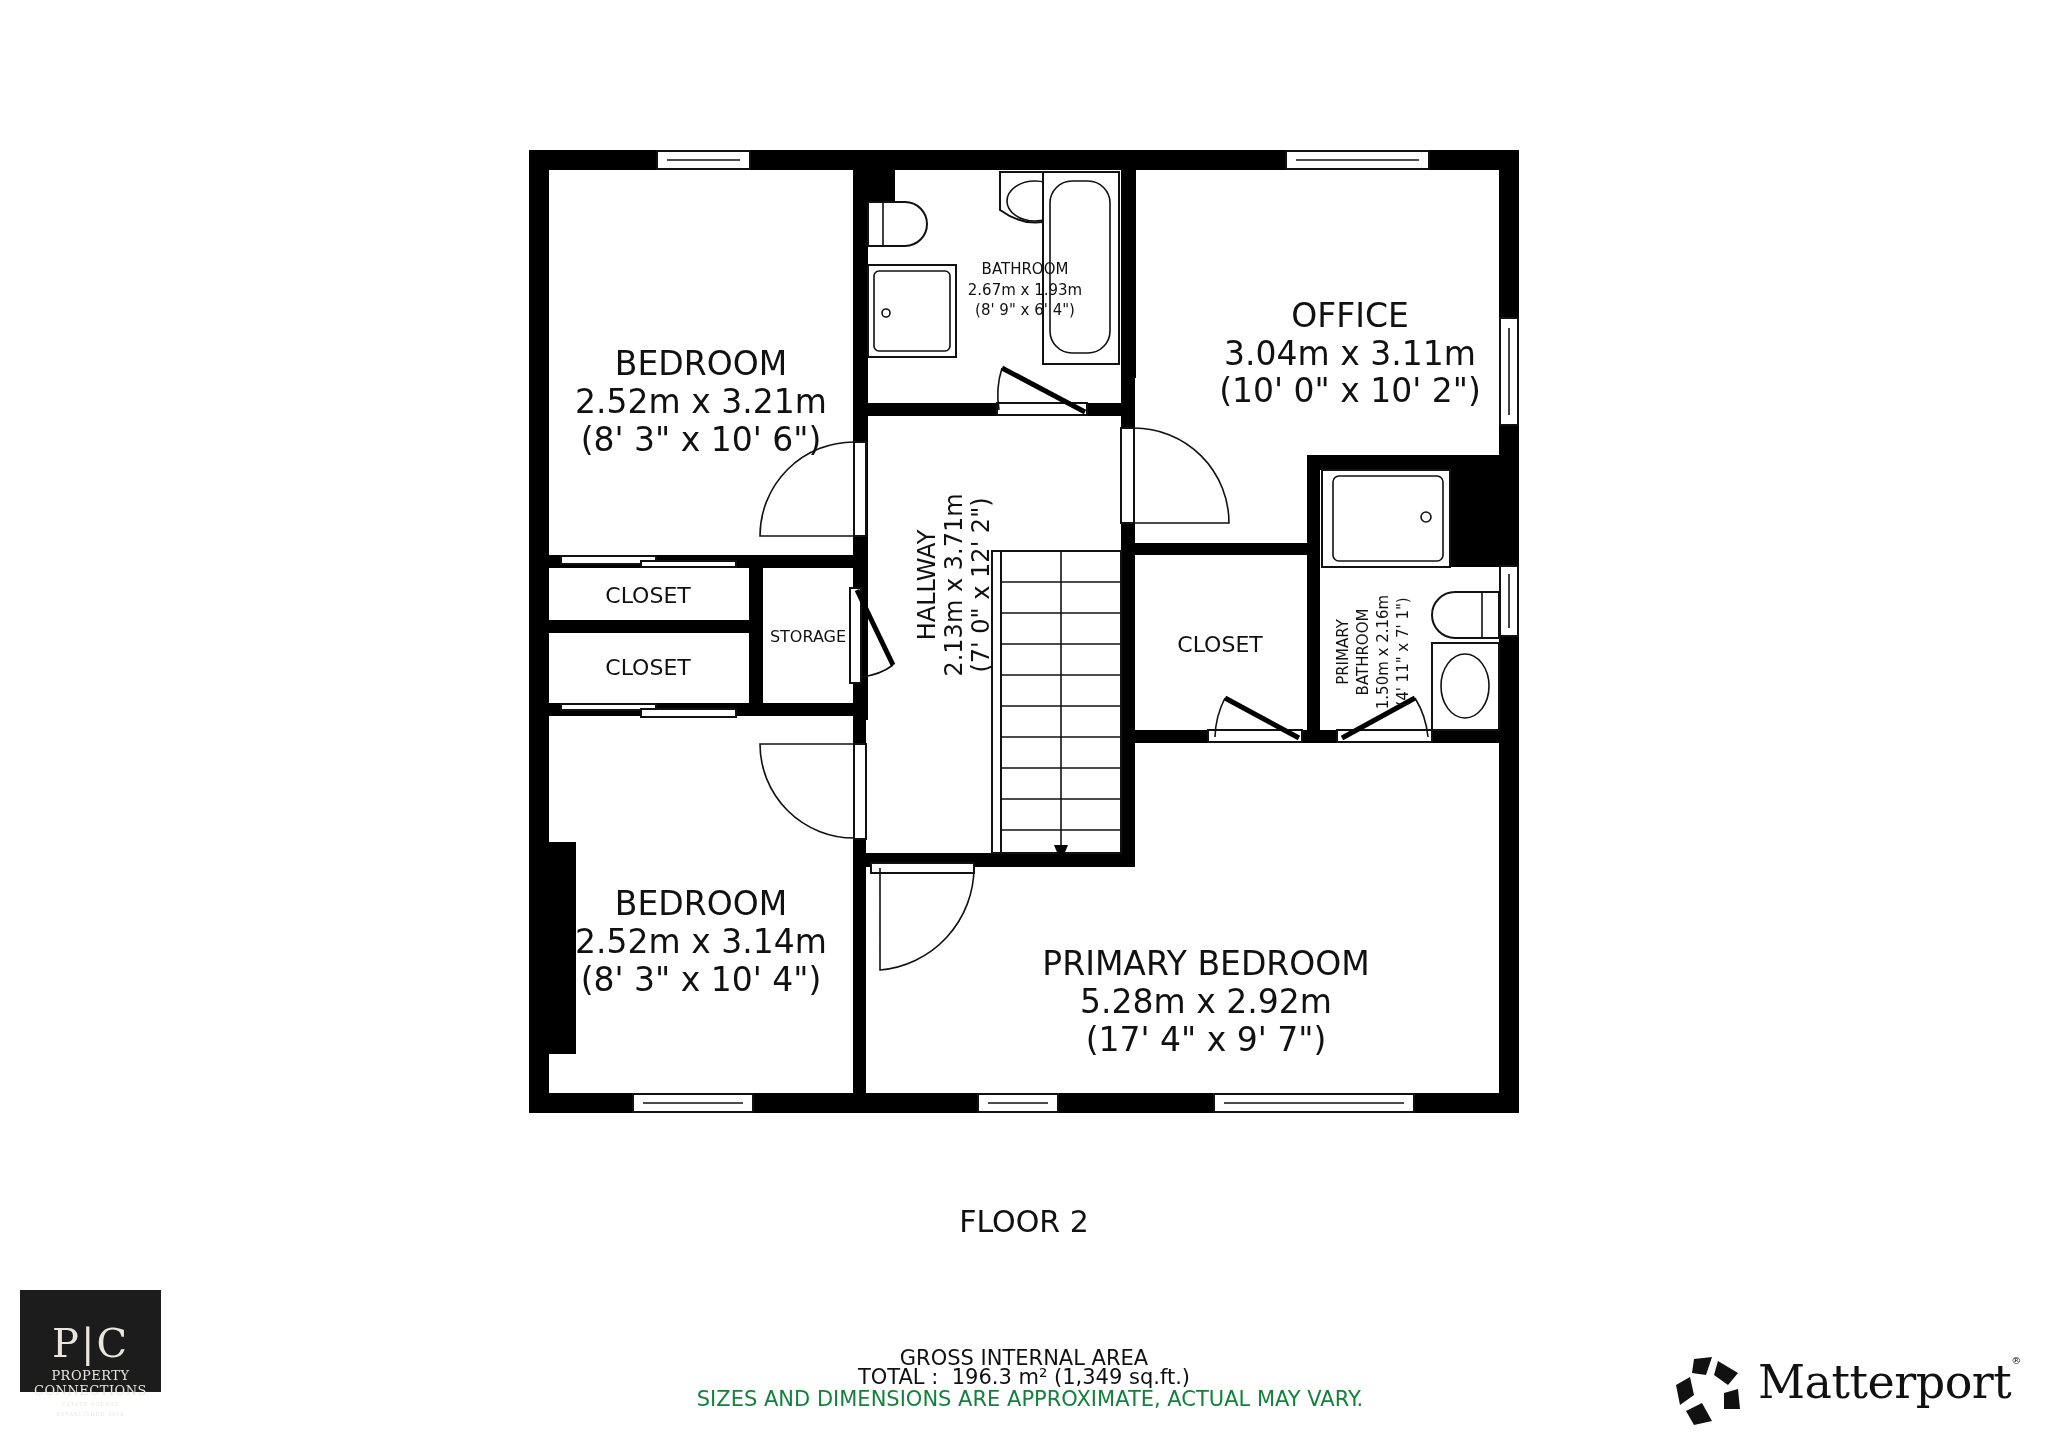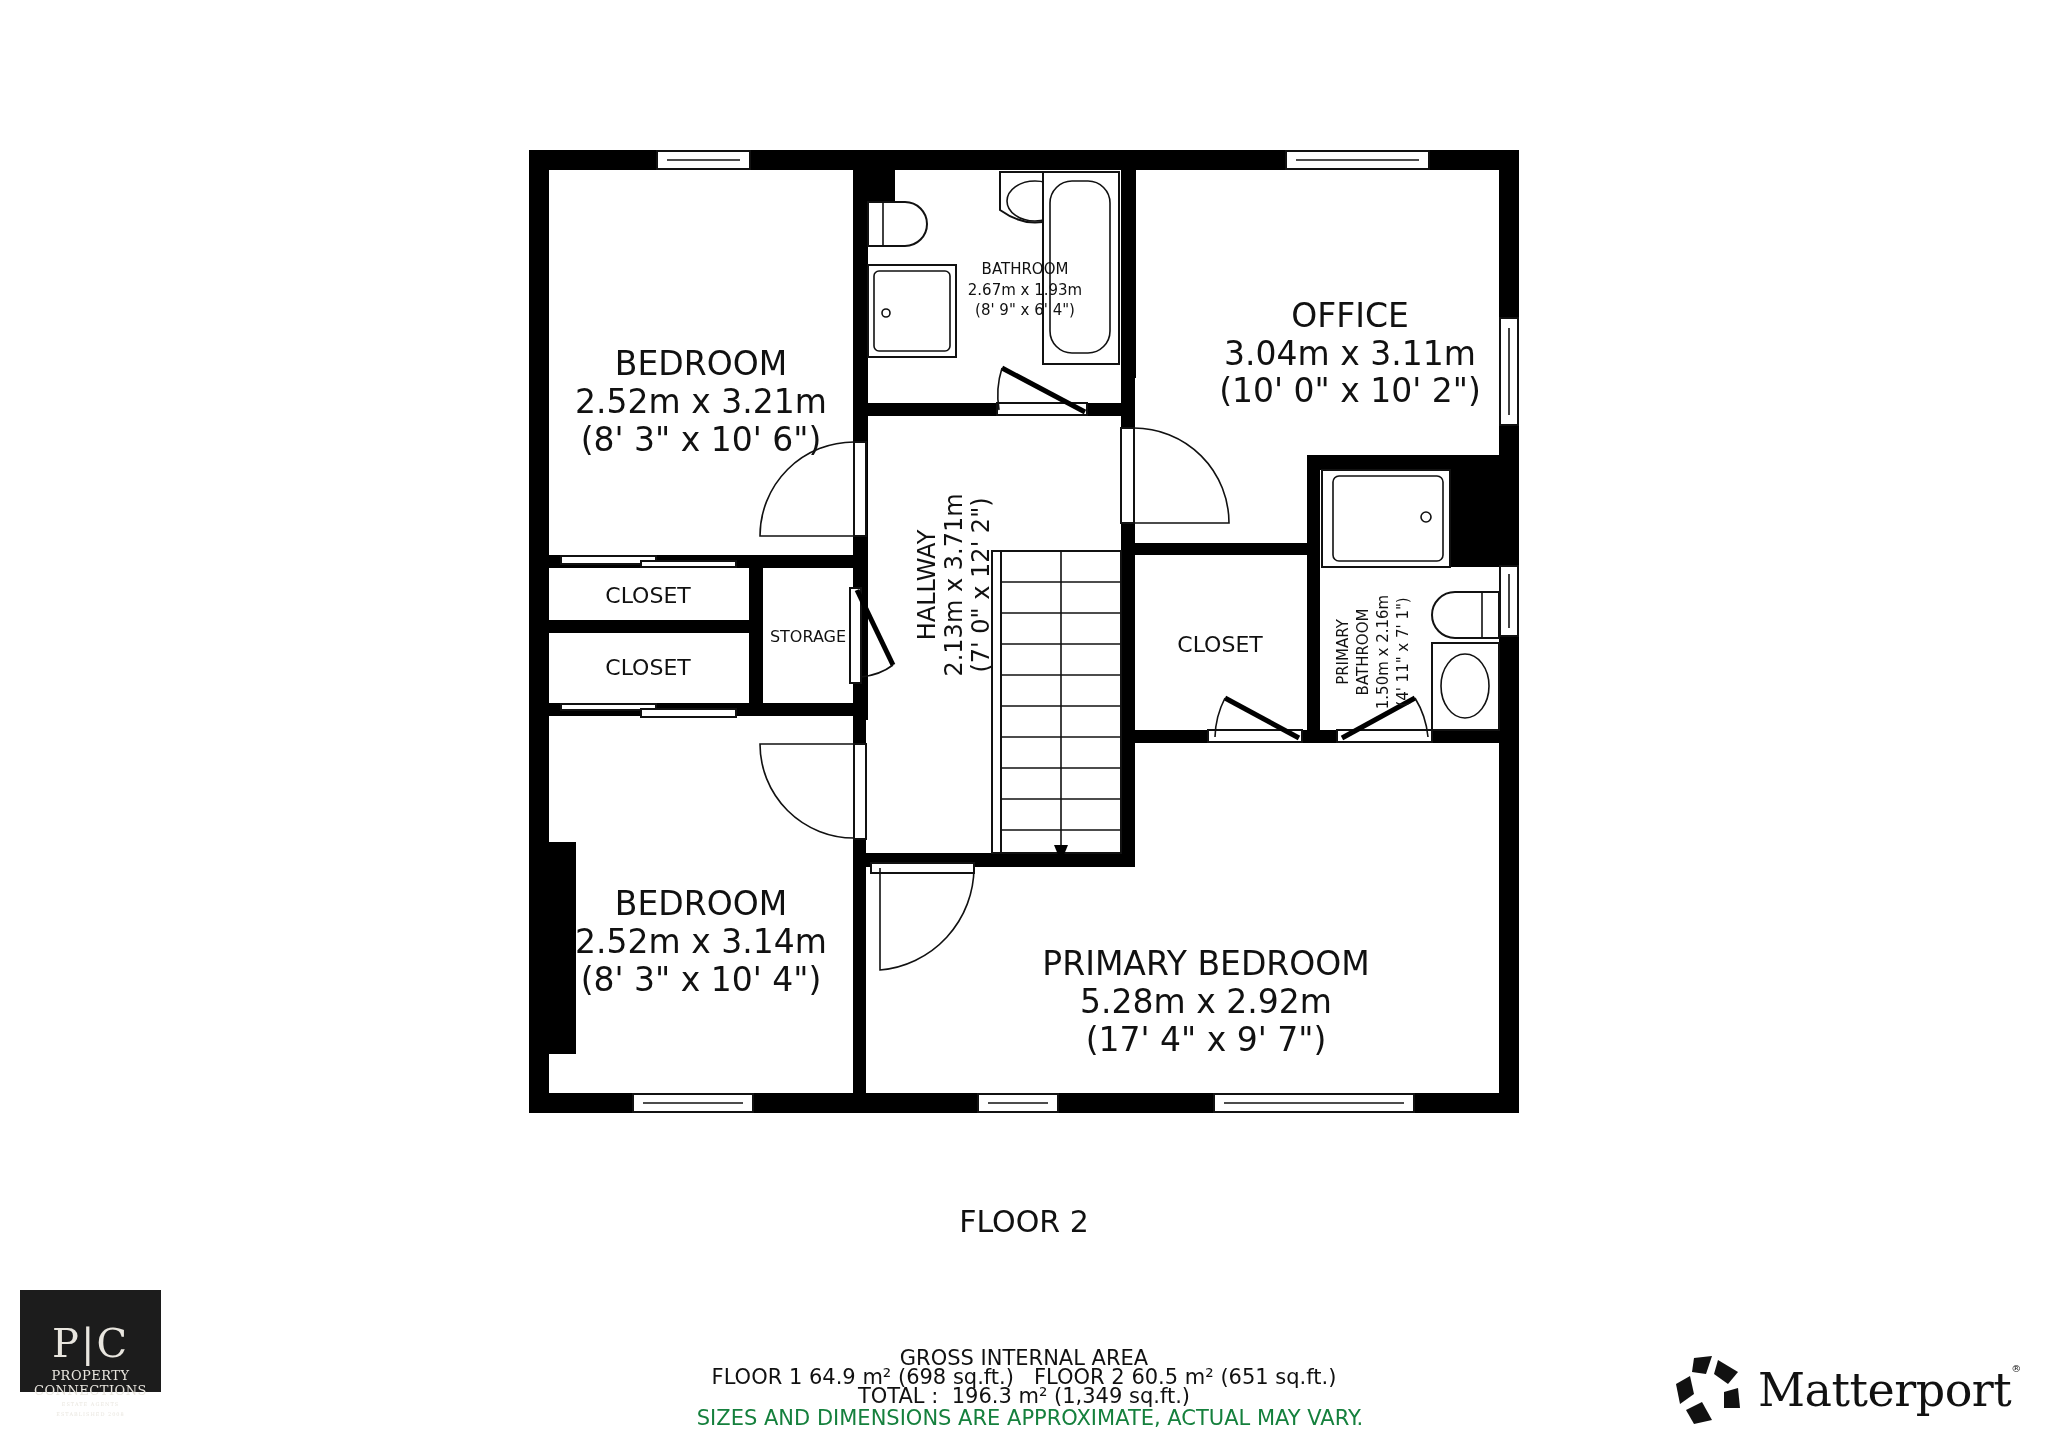--- a/index.html
+++ b/index.html
@@ -10,21 +10,21 @@
   .sm  { font-size:15px; }
   .md  { font-size:22px; }
   .fx { stroke:#111; fill:#fff; stroke-width:2; }
   .thin { stroke:#111; fill:none; stroke-width:1.6; }
   .footer { position:absolute; left:0; width:2048px; text-align:center; font-family:"DejaVu Sans", sans-serif; font-size:21px; color:#111; line-height:19px; }
   .footer .note { color:#15803d;padding-left:12px; }
   .logo-pc { position:absolute; left:20px; top:1290px; width:141px; height:102px; background:#1c1c1c; color:#e9e6df; text-align:center; font-family:"DejaVu Serif", serif; }
   .logo-pc .mono { font-size:40px; margin-top:30px; letter-spacing:2px; }
   .logo-pc .name { font-size:13px; letter-spacing:0.5px; margin-top:2px; }
   .logo-pc .sub { font-size:5px; letter-spacing:1px; margin-top:3px; line-height:7px; }
-  .mp { position:absolute; left:1672px; top:1355px; height:70px; display:flex; align-items:center; }
+  .mp { position:absolute; left:1672px; top:1355px; height:70px; display:flex; }
   .mp .word { font-family:"DejaVu Serif", serif; font-size:46px; color:#111; margin-left:14px; letter-spacing:-0.5px; }
   .mp .reg { font-size:10px; vertical-align:top; }
 </style>
 </head>
 <body>
 
 <svg id="plan" width="2048" height="1448" viewBox="0 0 2048 1448" xmlns="http://www.w3.org/2000/svg">
 
   <g fill="#000">
 
@@ -208,21 +208,20 @@
 
 <div class="logo-pc">
   <div class="mono">P|C</div>
   <div class="name">PROPERTY CONNECTIONS</div>
   <div class="sub">ESTATE AGENTS</div>
   <div class="sub">ESTABLISHED 2008</div>
 </div>
 
 <div class="footer" style="top:1349px">
   <div>GROSS INTERNAL AREA</div>
-  <div style="white-space:pre">FLOOR 1 64.9 m² (698 sq.ft.)   FLOOR 2 60.5 m² (651 sq.ft.)</div>
   <div style="white-space:pre">TOTAL :  196.3 m² (1,349 sq.ft.)</div>
   <div class="note" style="margin-top:3px">SIZES AND DIMENSIONS ARE APPROXIMATE, ACTUAL MAY VARY.</div>
 </div>
 
 <div class="mp">
   <svg width="72" height="72" viewBox="0 0 72 72">
     <polygon points="22,4 40,2 34,20 20,18" fill="#111"></polygon>
     <polygon points="46,6 66,18 56,30 42,20" fill="#111"></polygon>
     <polygon points="4,30 18,22 22,40 8,50" fill="#111"></polygon>
     <polygon points="66,34 68,54 52,54 52,38" fill="#111"></polygon>

